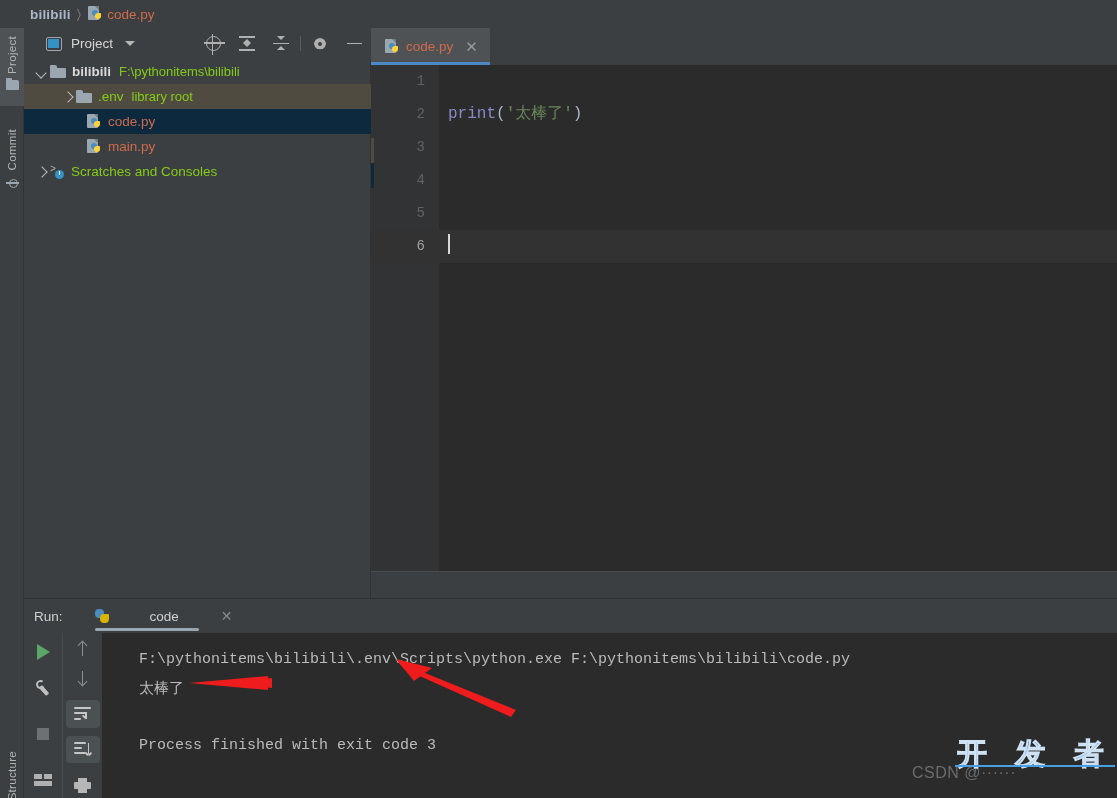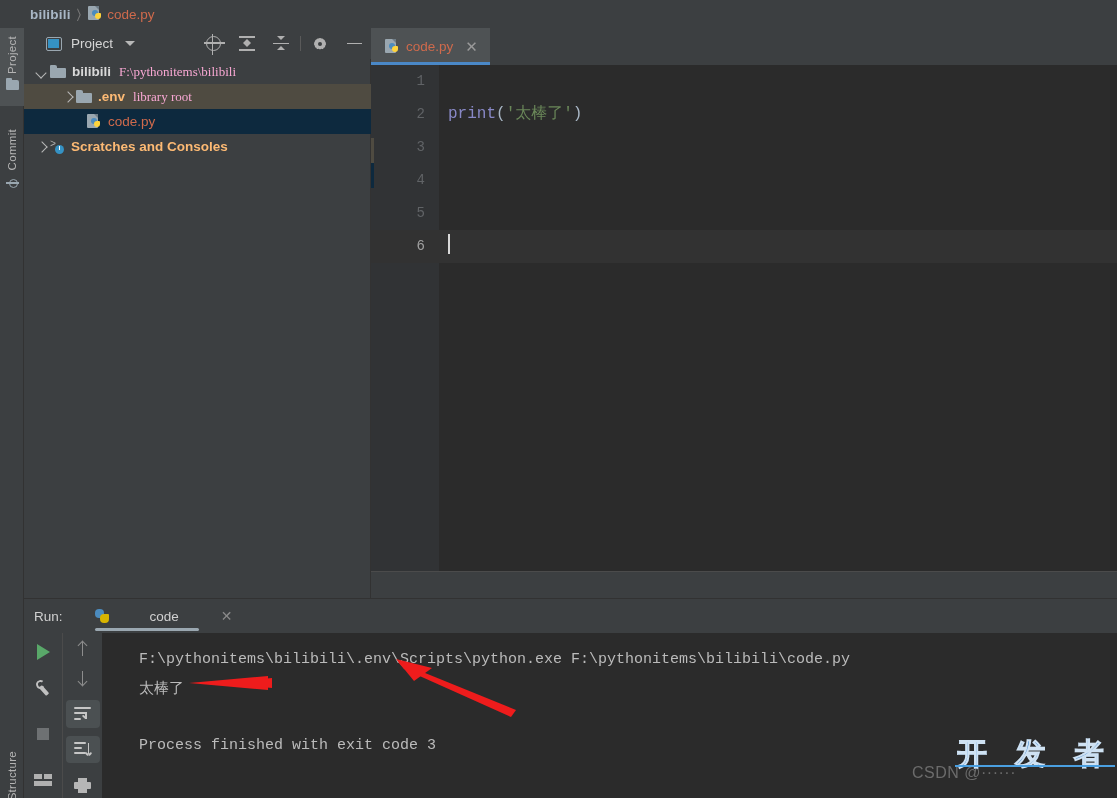--- a/index.html
+++ b/index.html
@@ -227,23 +227,23 @@
   }
   .ic-scratch .clock {
     position: absolute; left: 5px; top: 5px; width: 9px; height: 9px;
     border-radius: 50%; background: #3592c4;
   }
   .ic-scratch .clock::after {
     content: ""; position: absolute; left: 4px; top: 1.8px;
     width: 1.2px; height: 3.4px; background: #ffffff;
   }
   .tname-bold  { color: #d8d8d8; font-weight: bold; }
-  .tname       { color: #fdba74; font-weight: bold; }
+  .tname       { color: #84cc16; }
   .tname-red   { color: #cf6a4c; }
-  .tmeta       { color: #f9a8d4; margin-left: 8px; font-size: 13px; font-family: Liberation Serif, serif; }
+  .tmeta       { color: #84cc16; margin-left: 8px; font-size: 13px; }
 
   
   .editorwrap {
     position: absolute; left: 371px; top: 28px; width: 746px; height: 570px;
     background: #2b2b2b;
   }
   .tabstrip {
     position: relative; width: 746px; height: 37px; background: #3c3f41;
   }
   .etab {
@@ -530,20 +530,29 @@
       <div class="trow sel" style="padding-left:63px;">
         <span class="pyfile" style="margin-right:7px;">
           <span class="sheet"></span>
             <span class="fold"></span>
           <span class="snakeb"></span>
             <span class="snakey"></span>
         </span>
         <span class="tname-red">code.py</span>
       </div>
 
+      <div class="trow" style="padding-left:63px;">
+        <span class="pyfile" style="margin-right:7px;">
+          <span class="sheet"></span>
+            <span class="fold"></span>
+          <span class="snakeb"></span>
+            <span class="snakey"></span>
+        </span>
+        <span class="tname-red">main.py</span>
+      </div>
 
 
       <div class="trow" style="padding-left:12px;">
         <span class="tarrow right"></span>
         <span class="ic-scratch">
           <span class="carets">&gt;_</span>
           <span class="clock"></span>
         </span>
         <span class="tname">Scratches and Consoles</span>
       </div>

